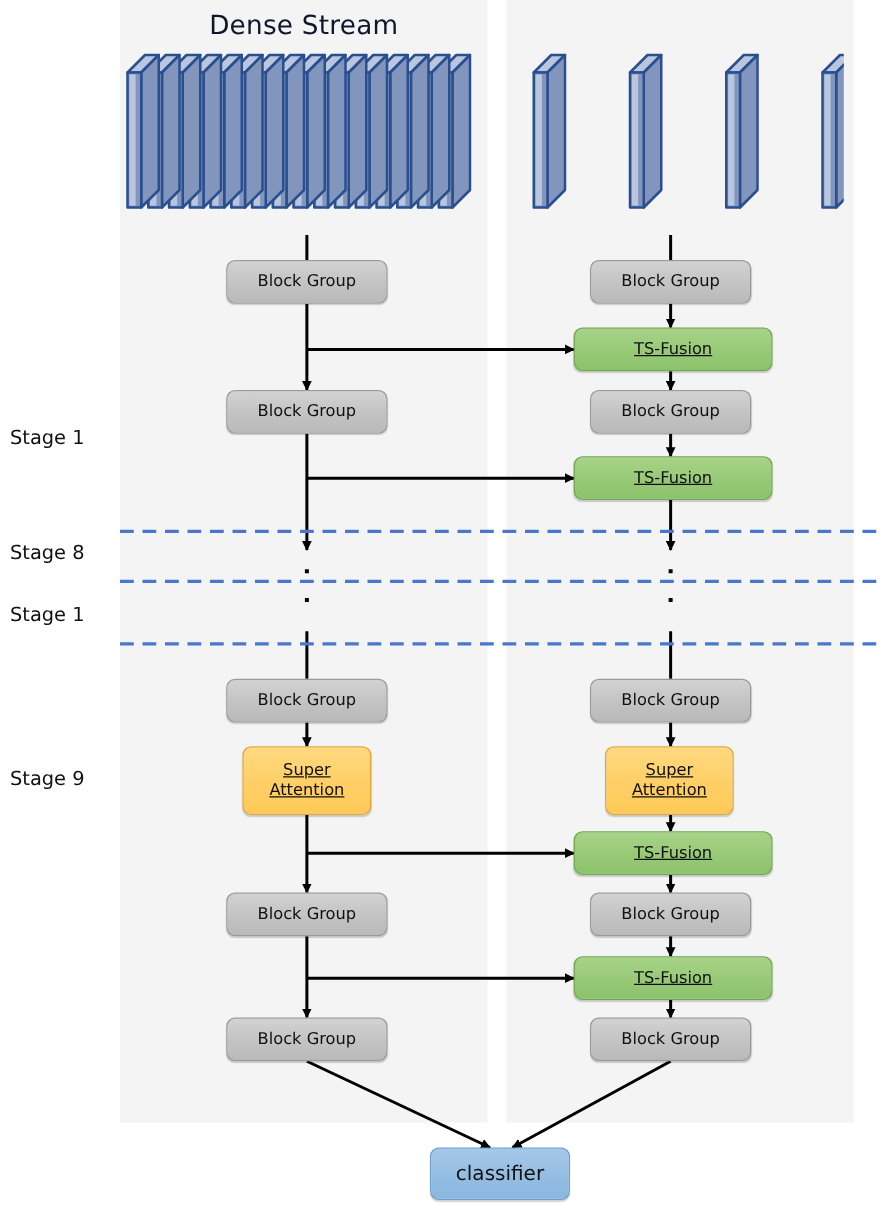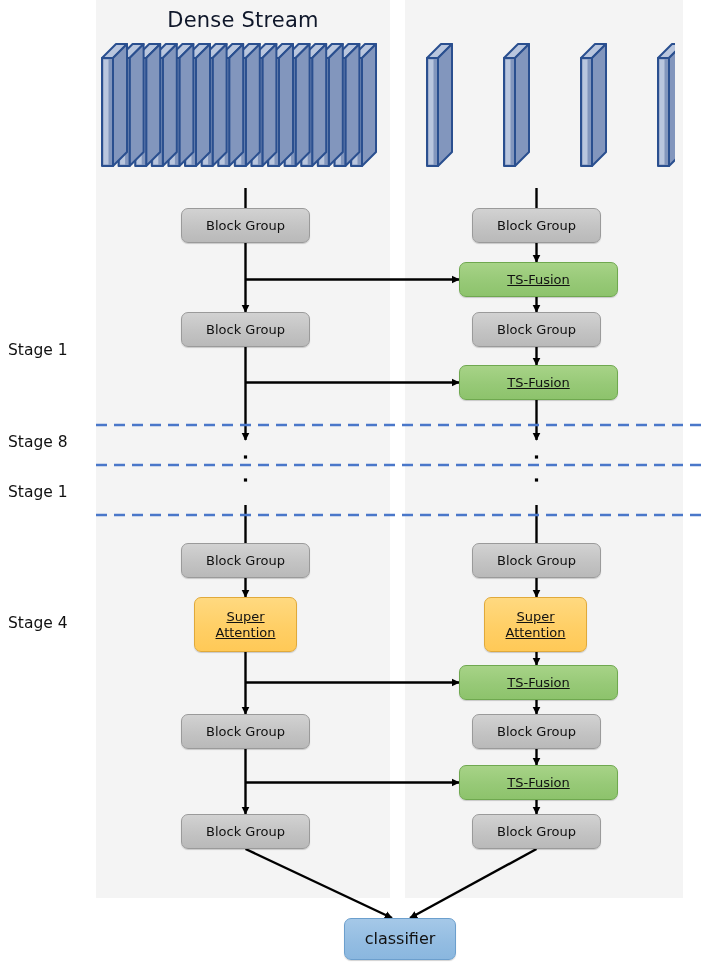--- a/index.html
+++ b/index.html
@@ -184,21 +184,21 @@
         <rect x="2" y="30" width="11" height="108" fill="#8296bd" stroke="#2a4f8f" stroke-width="2" stroke-linejoin="round"></rect>
         <rect x="3.5" y="31.5" width="5" height="105" fill="#b9c6de"></rect>
       </svg>
   </div>
 
   <div class="stream-title" id="title-dense">Dense Stream</div>
 
   <div class="stage-label" style="left:8px;top:341px;">Stage 1</div>
   <div class="stage-label" style="left:8px;top:433px;">Stage 8</div>
   <div class="stage-label" style="left:8px;top:483px;">Stage 1</div>
-  <div class="stage-label" style="left:8px;top:614px;">Stage 4</div>
+  <div class="stage-label" style="left:8px;top:614px;">Stage 9</div>
 
   <svg id="edges">
     <defs>
       <marker id="ah" markerWidth="9" markerHeight="9" refX="7.2" refY="4.5" orient="auto" markerUnits="userSpaceOnUse">
         <path d="M0,0.6 L8,4.5 L0,8.4 z" fill="#000"></path>
       </marker>
     </defs>
     <g id="arrow-group" stroke="#000" stroke-width="2.4" fill="none">
         <path d="M 245.5 188 L 245.5 208"></path>
         <path d="M 536.5 188 L 536.5 208"></path>

